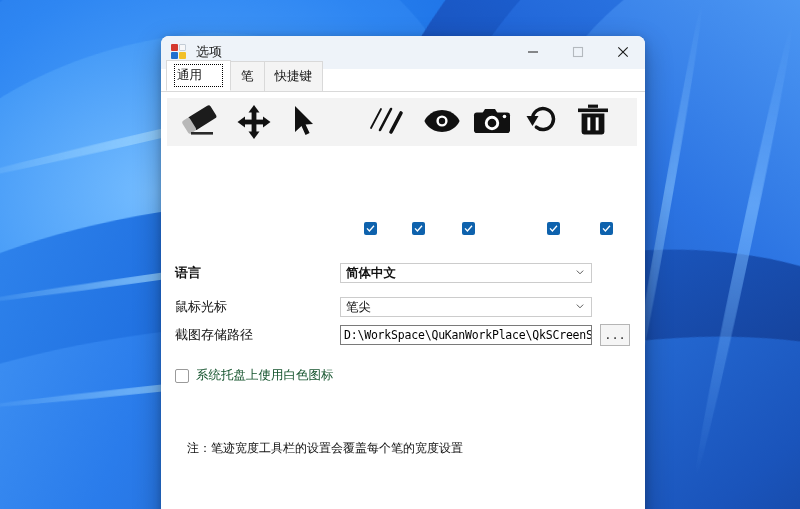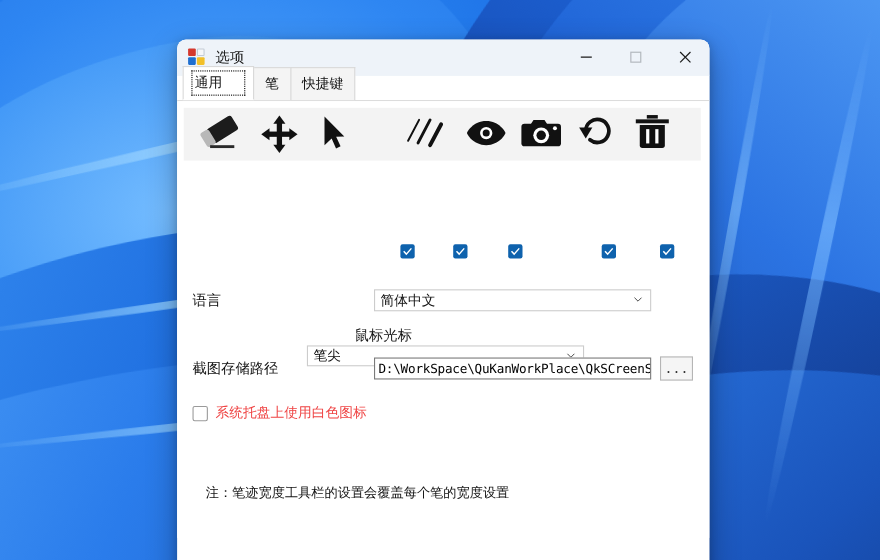--- a/index.html
+++ b/index.html
@@ -223,21 +223,21 @@
   .orow { position: absolute; left: 14px; display: flex; align-items: center; }
   .obox {
     width: 12px; height: 12px;
     border: 1px solid #9a9a9a;
     border-radius: 2px;
     background: #fff;
     margin-right: 7px;
     cursor: default;
   }
   .olabel {
-    font-size: 12.5px; color: #ef4444;
+    font-size: 12.5px; color: #14532d;
     font-family: "DejaVu Sans", "Liberation Sans", sans-serif;
   }
   #note {
     position: absolute; left: 26px; top: 348px;
     font-size: 12px; color: #111;
     font-family: "DejaVu Sans", "Liberation Sans", sans-serif;
   }
 </style>
 </head>
 <body>
@@ -404,31 +404,31 @@
             </svg>
           </div>
         <div class="chk-b" style="left:439px;">
           <svg width="9" height="9" viewBox="0 0 9 9">
               <polyline points="1,4.4 3.4,7 8,1.8" fill="none" stroke="#fff" stroke-width="1.3"></polyline>
             </svg>
           </div>
 
       </div>
 
-      <div class="frow" style="top:170px;">
+      <div class="frow" style="top:170px;font-weight:bold;">
         <div class="flabel">语言</div>
         <div class="fcombo">
           <span>简体中文</span>
           <svg class="caret" viewBox="0 0 10 10">
               <polyline points="1,3 5,7 9,3" fill="none" stroke="#444" stroke-width="1.1"></polyline>
             </svg>
         </div>
       </div>
 
-      <div class="frow" style="top:204px;flex-direction:column;">
+      <div class="frow" style="top:204px;">
         <div class="flabel">鼠标光标</div>
         <div class="fcombo">
           <span>笔尖</span>
           <svg class="caret" viewBox="0 0 10 10">
               <polyline points="1,3 5,7 9,3" fill="none" stroke="#444" stroke-width="1.1"></polyline>
             </svg>
         </div>
       </div>
 
       <div class="frow" style="top:232px;">

